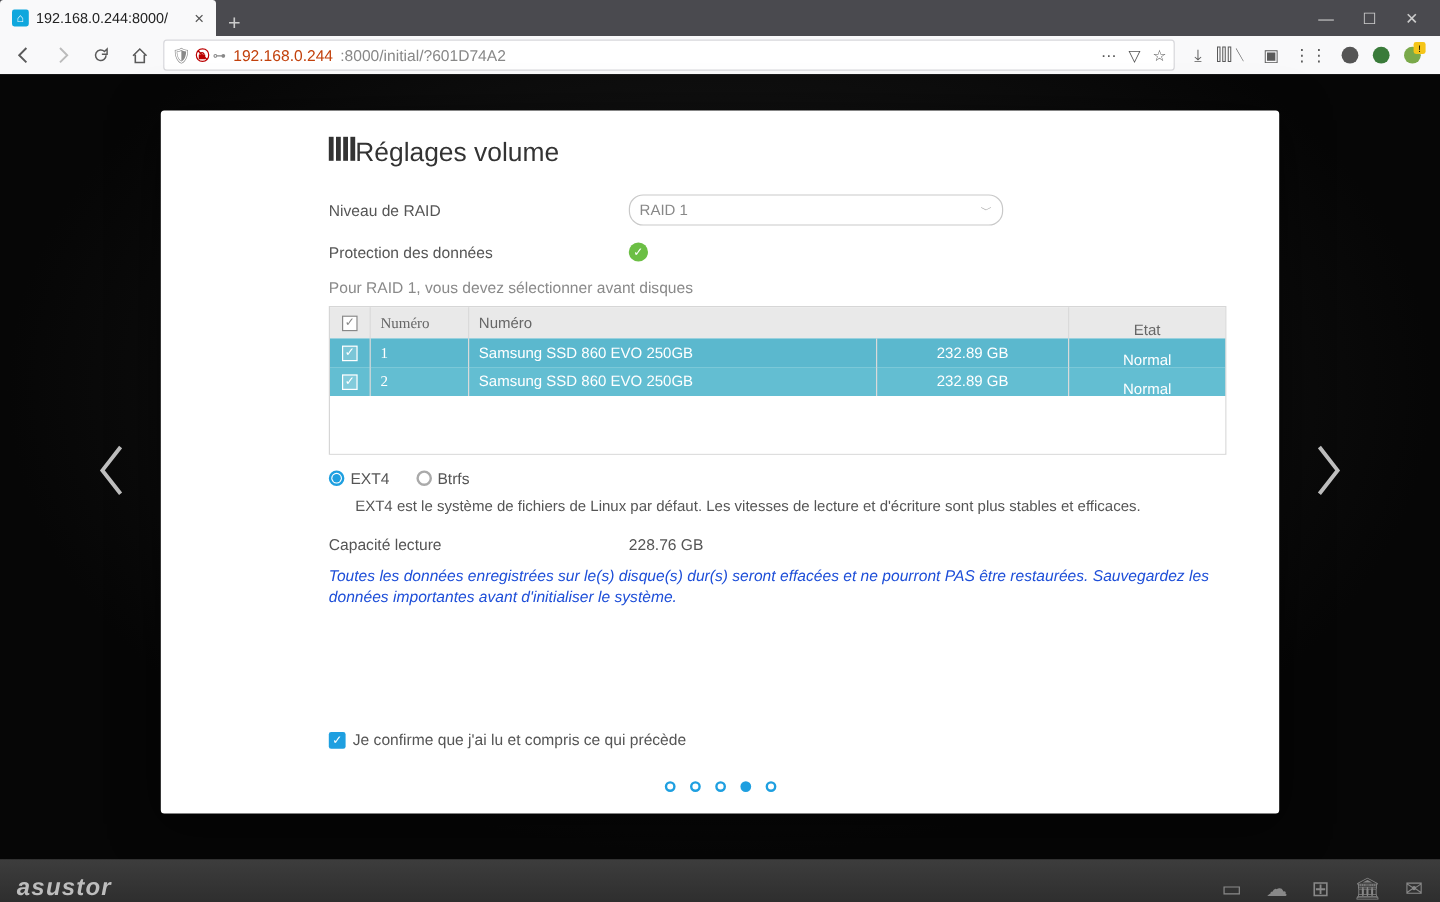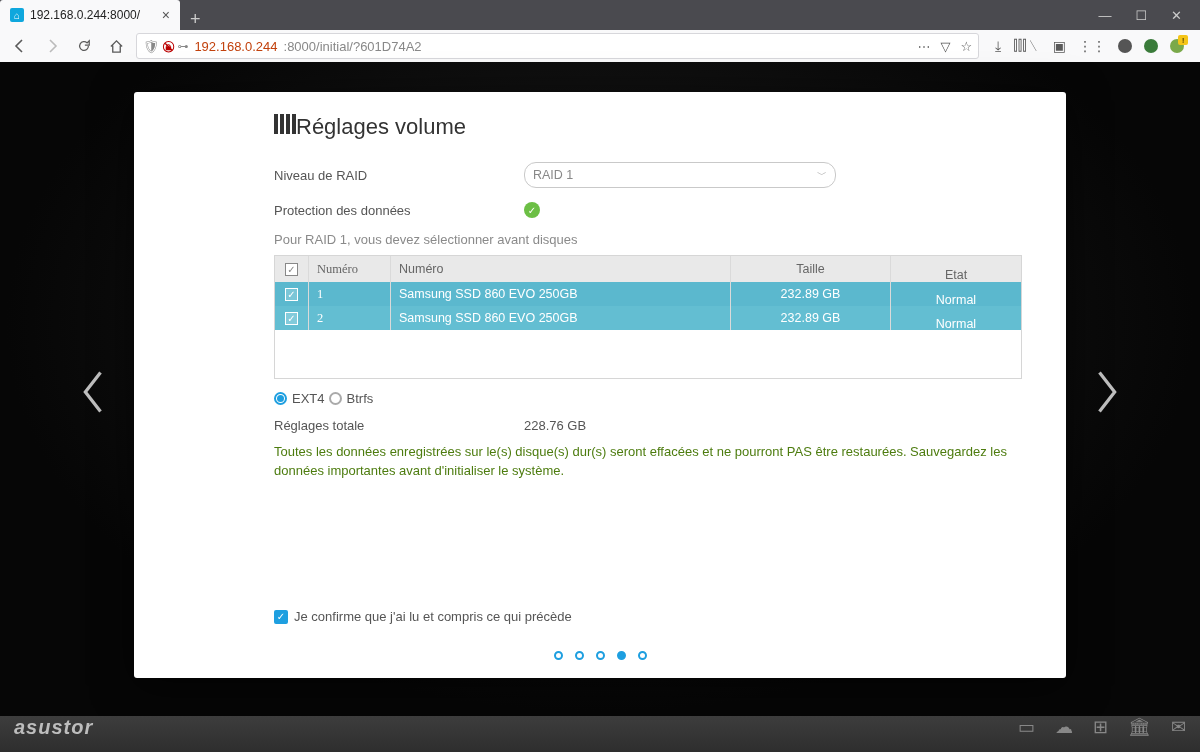--- a/index.html
+++ b/index.html
@@ -58,49 +58,49 @@
   .col-size { width: 160px; justify-content: center; }
   .col-state { width: 130px; justify-content: center; margin-top: 12px; }
   .tbl-row { display: flex; height: 24px; align-items: center; background: #5bb8ce; color: #fff; }
   .tbl-row.alt { background: #63bed2; }
   .tbl-empty { height: 48px; background: #fff; }
 
   .ck { width: 13px; height: 13px; border: 1px solid #fff; background: #fff3; display: inline-flex; align-items: center; justify-content: center; font-size: 10px; color: #fff; }
   .ck-head { width: 13px; height: 13px; border: 1px solid #888; display: inline-flex; align-items: center; justify-content: center; font-size: 10px; color: #888; background:#fff;}
 
   
-  .radio-row { display: flex; gap: 4px; margin: 12px 0 6px; font-size: 13px; color: #555; align-items: center; }
+  .radio-row { display: flex; gap: 22px; margin: 12px 0 6px; font-size: 13px; color: #555; align-items: center; }
   .radio { display: flex; align-items: center; gap: 5px; cursor: pointer; }
   .r-outer { width: 13px; height: 13px; border-radius: 50%; border: 2px solid #aaa; display: flex; align-items: center; justify-content: center; }
   .radio.sel .r-outer { border-color: #1e9fe0; }
   .radio.sel .r-inner { width: 7px; height: 7px; background: #1e9fe0; border-radius: 50%; }
 
   .desc { font-size: 12.5px; color: #555; padding: 2px 0 2px 22px; line-height: 1.4; }
 
   .cap-row { display: flex; font-size: 13px; color: #555; margin: 12px 0 10px; }
   .cap-row .form-label { width: 250px; }
 
-  .warn { color: #4d7c0f; font-size: 13px; line-height: 1.45; }
+  .warn { color: #1d4ed8; font-size: 13px; line-height: 1.45; font-style: italic; }
 
   .confirm-row { position: absolute; bottom: 54px; left: 140px; display: flex; align-items: center; gap: 6px; font-size: 13px; color: #555; }
   .ck-confirm { width: 14px; height: 14px; background: #1e9fe0; display: inline-flex; align-items: center; justify-content: center; color: #fff; font-size: 10px; border-radius: 2px;}
 
   
   .arrow { position: absolute; top: 300px; width: 40px; height: 60px; display: flex; align-items: center; justify-content: center; cursor: pointer; color: #bfbfbf; }
   .arrow svg { width: 26px; height: 46px; }
   .arrow.left { left: 74px; }
   .arrow.right { right: 74px; }
 
   
   .dots { position: absolute; bottom: 18px; left: 0; right: 0; display: flex; justify-content: center; gap: 12px; }
   .dots i { width: 9px; height: 9px; border: 2px solid #1e9fe0; border-radius: 50%; background: #fff; }
   .dots i.active { background: #1e9fe0; }
 
   
-  .footer { position: absolute; left:0; right:0; bottom:0; height:36px; background: linear-gradient(#3d3d3d,#2e2e2e); display:flex; align-items:flex-start; padding:0 14px; }
+  .footer { position: absolute; left:0; right:0; bottom:0; height:36px; background: linear-gradient(#3d3d3d,#2e2e2e); display:flex; align-items:flex-end; padding:0 14px; }
   .brand { color:#bdbdbd; font-size:20px; font-style:italic; font-weight:700; letter-spacing:1px; font-family: Arial, sans-serif;}
   .footer-icons { margin-left:auto; display:flex; gap:20px; color:#888; font-size:18px; }
   .footer-icons span { cursor:pointer; }
 </style>
 </head>
 <body>
 
 <div class="browser-chrome">
   <div class="tab-strip">
     <div class="tab">
@@ -202,21 +202,20 @@
 
       <div class="hint">Pour RAID 1, vous devez sélectionner avant disques</div>
 
       <div class="tbl">
         <div class="tbl-head">
           <div class="col-ck">
               <span class="ck-head">✓</span>
             </div>
           <div class="col-num">Numéro</div>
           <div class="col-model">Numéro</div>
-          <div class="col-size">Taille</div>
           <div class="col-state">Etat</div>
         </div>
         <div class="tbl-row">
           <div class="col-ck">
               <span class="ck">✓</span>
             </div>
           <div class="col-num">1</div>
           <div class="col-model">Samsung SSD 860 EVO 250GB</div>
           <div class="col-size">232.89 GB</div>
           <div class="col-state">Normal</div>
@@ -238,23 +237,24 @@
           <span class="r-outer">
               <span class="r-inner"></span>
             </span>
           <span>EXT4</span>
         </label>
         <label class="radio">
           <span class="r-outer"></span>
           <span>Btrfs</span>
         </label>
       </div>
+      <div class="desc">EXT4 est le système de fichiers de Linux par défaut. Les vitesses de lecture et d'écriture sont plus stables et efficaces.</div>
 
       <div class="cap-row">
-        <span class="form-label">Réglages totale</span>
+        <span class="form-label">Capacité lecture</span>
         <span>228.76 GB</span>
       </div>
 
       <div class="warn">Toutes les données enregistrées sur le(s) disque(s) dur(s) seront effacées et ne pourront PAS être restaurées. Sauvegardez les données importantes avant d'initialiser le système.</div>
 
       <div class="confirm-row">
         <span class="ck-confirm">✓</span>
         <span>Je confirme que j'ai lu et compris ce qui précède</span>
       </div>
 

